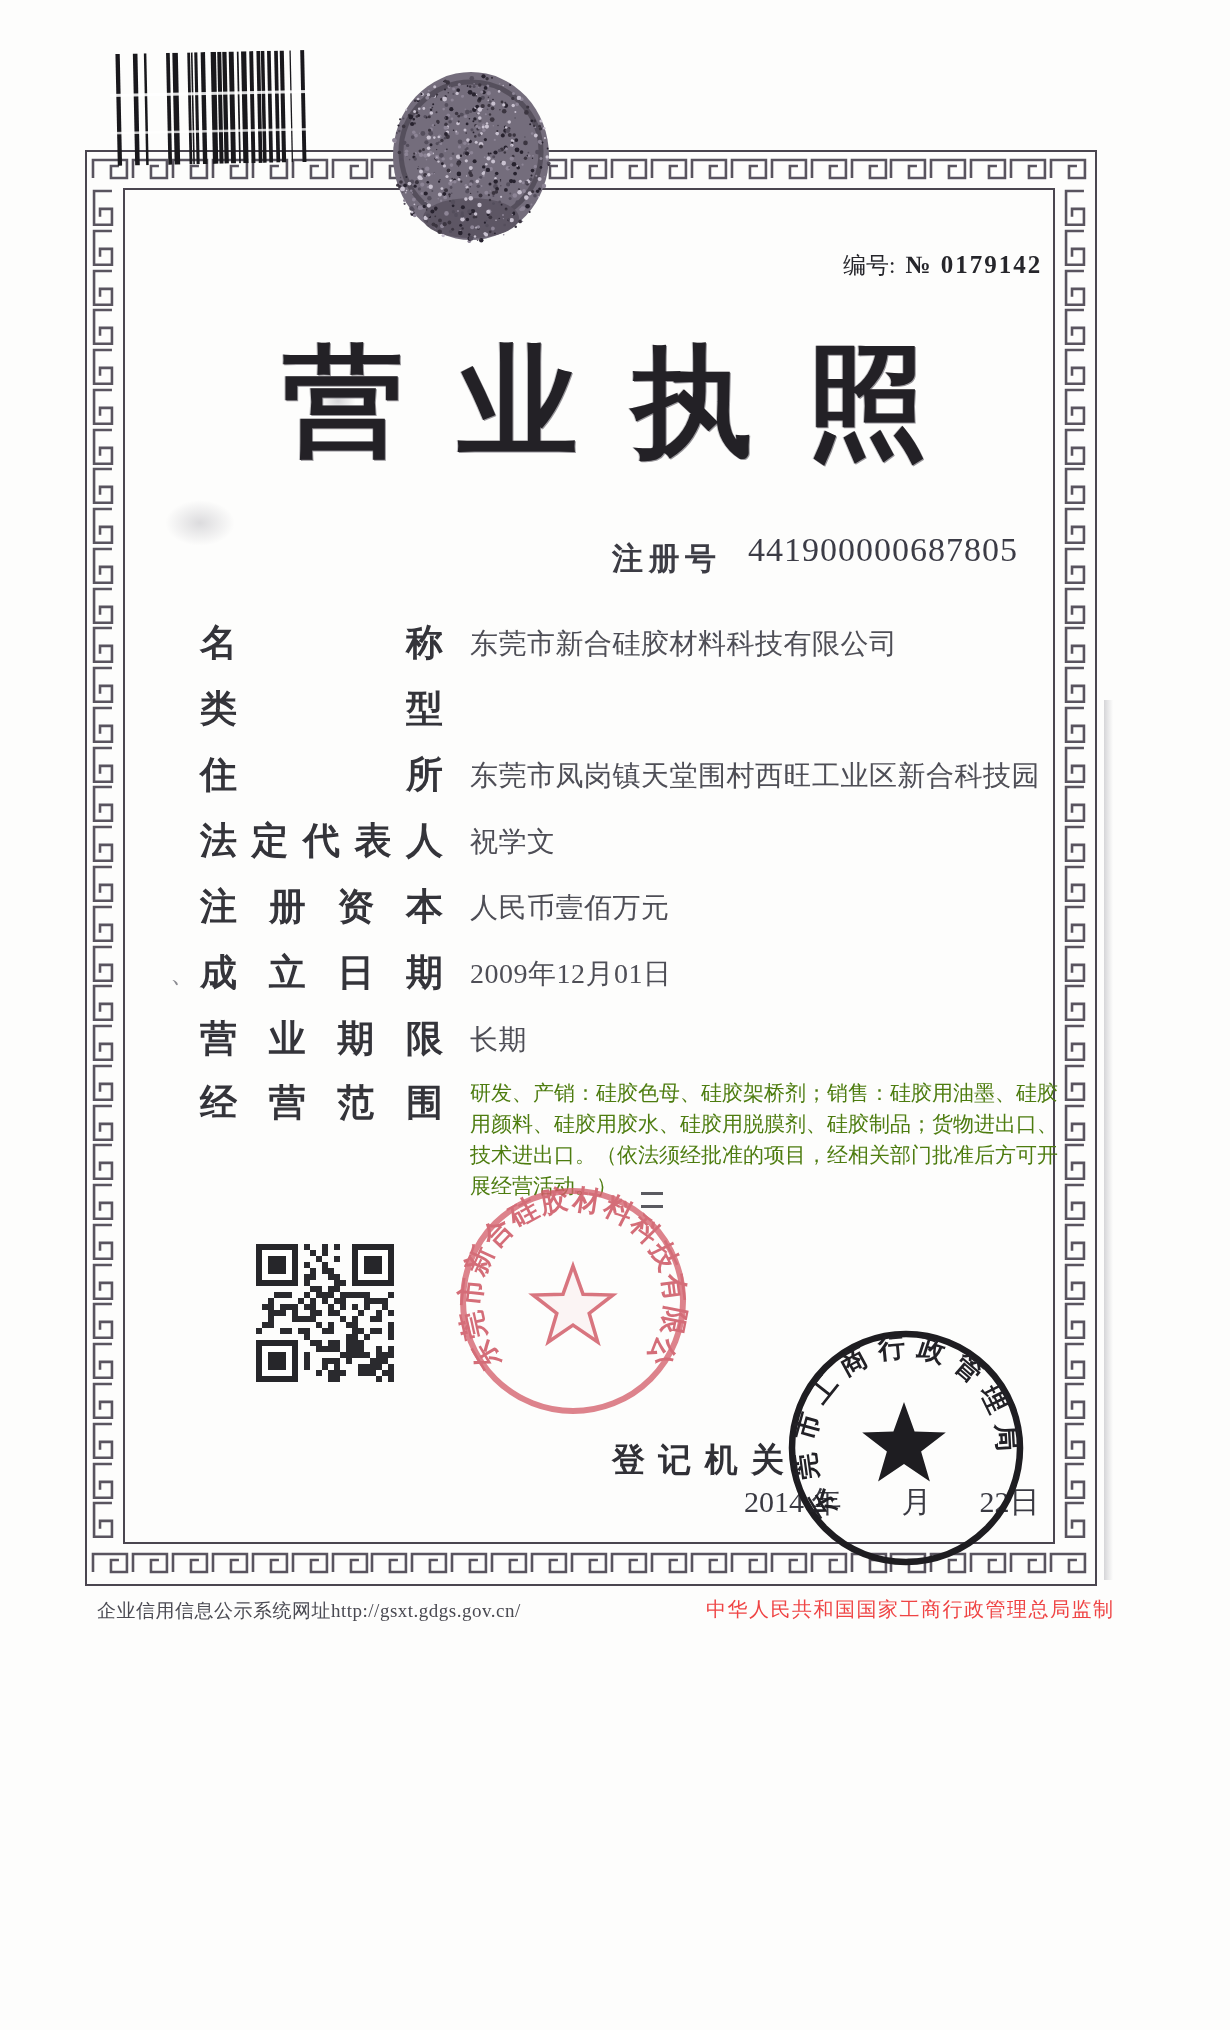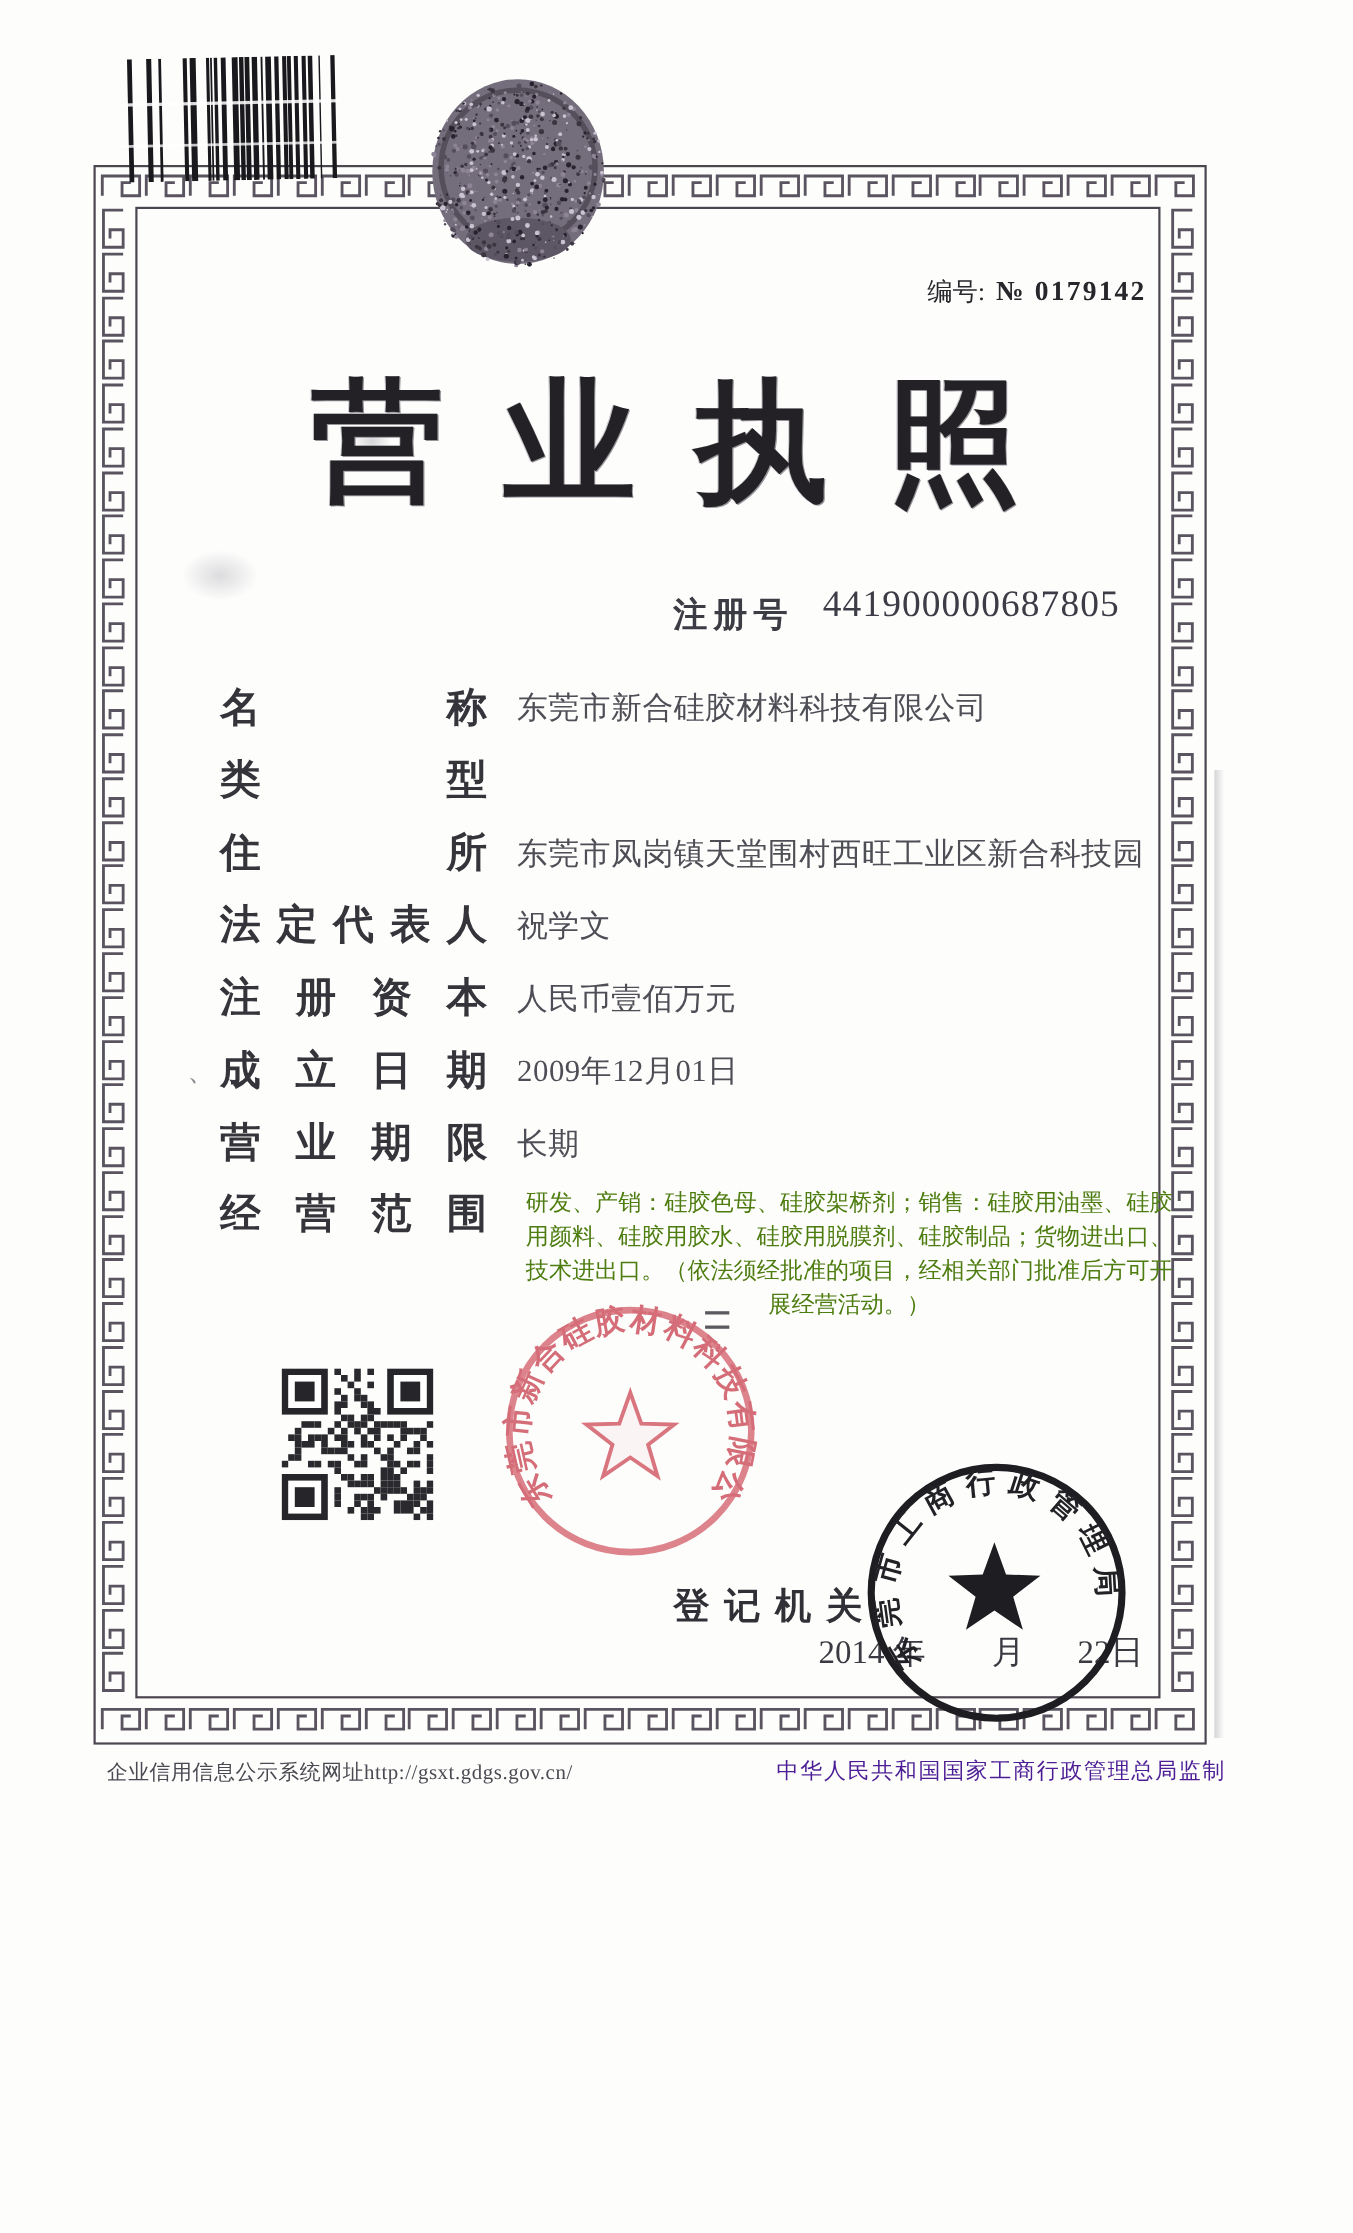--- a/index.html
+++ b/index.html
@@ -1,17 +1,17 @@
 <!DOCTYPE html>
 <html><head>
 <meta charset="utf-8">
 <style>
   html,body{margin:0;padding:0;}
   body{width:1230px;height:2030px;background:#fff;font-family:"Liberation Serif","DejaVu Serif",serif;}
-  .page{position:relative;width:1230px;height:2030px;background:#fdfdfc;overflow:hidden;text-align:center;}
+  .page{position:relative;width:1230px;height:2030px;background:#fdfdfc;overflow:hidden;}
   .abs{position:absolute;}
   .spread{display:flex;justify-content:space-between;}
   
   .frame{left:85px;top:150px;width:1008px;height:1432px;border:2px solid #4b4650;z-index:1;}
   .frame-inner{left:123px;top:188px;width:928px;height:1352px;border:2px solid #4b4650;z-index:1;}
   .fret{display:flex;justify-content:space-between;overflow:hidden;z-index:1;}
   .fret-h{left:90px;top:156px;width:998px;height:26px;}
   .fret-hb{left:90px;top:1550px;width:998px;height:26px;}
   .fret-v{flex-direction:column;width:26px;height:1352px;top:188px;}
   .fret-vl{left:90px;}
@@ -24,21 +24,21 @@
   .regrow-label{left:612px;top:538px;width:104px;font-size:31px;font-weight:bold;color:#3c3c44;z-index:2;}
   .regrow-no{left:748px;top:531px;font-size:34px;letter-spacing:1px;color:#3c3c46;z-index:2;}
   .flabel{left:200px;width:243px;font-size:37px;font-weight:bold;color:#34343a;z-index:2;}
   .fvalue{left:470px;font-size:28px;color:#4e4e56;letter-spacing:.5px;white-space:nowrap;z-index:2;}
   .fpara{left:470px;top:1078px;width:604px;font-size:21px;line-height:31px;color:#4d7c0f;white-space:normal;z-index:2;}
   .stray{left:170px;top:956px;font-size:26px;color:#8a8a90;z-index:2;}
   .registrar{left:612px;top:1438px;width:172px;font-size:33px;font-weight:bold;color:#303036;z-index:2;}
   .dateline{left:744px;top:1482px;font-size:30px;color:#3a3a42;z-index:2;display:flex;gap:24px;}
   .dateline .d1{margin-right:36px;} .dateline .d2{margin-right:24px;}
   .footer-l{left:97px;top:1598px;font-size:19px;color:#4a4a52;letter-spacing:.5px;z-index:2;}
-  .footer-r{left:706px;top:1596px;font-size:20px;color:#4c1d95;letter-spacing:1.5px;z-index:2;}
+  .footer-r{left:706px;top:1596px;font-size:20px;color:#ef4444;letter-spacing:1.5px;z-index:2;}
   
   .barcode{left:110px;top:52px;z-index:2;transform:rotate(-1.2deg);}
   .emblem{left:386px;top:68px;z-index:3;}
   .qr{left:256px;top:1244px;z-index:2;}
   .seal-red{left:450px;top:1178px;z-index:4;opacity:.88;}
   .seal-black{left:780px;top:1322px;z-index:4;}
   .scan-streak{left:1104px;top:700px;width:9px;height:880px;z-index:0;
     background:linear-gradient(to right, rgba(110,110,122,.28), rgba(110,110,122,0));}
   .blot1{left:165px;top:500px;width:70px;height:46px;border-radius:50%;z-index:0;
     background:radial-gradient(ellipse, rgba(120,118,130,.25), rgba(120,118,130,0) 70%);}

